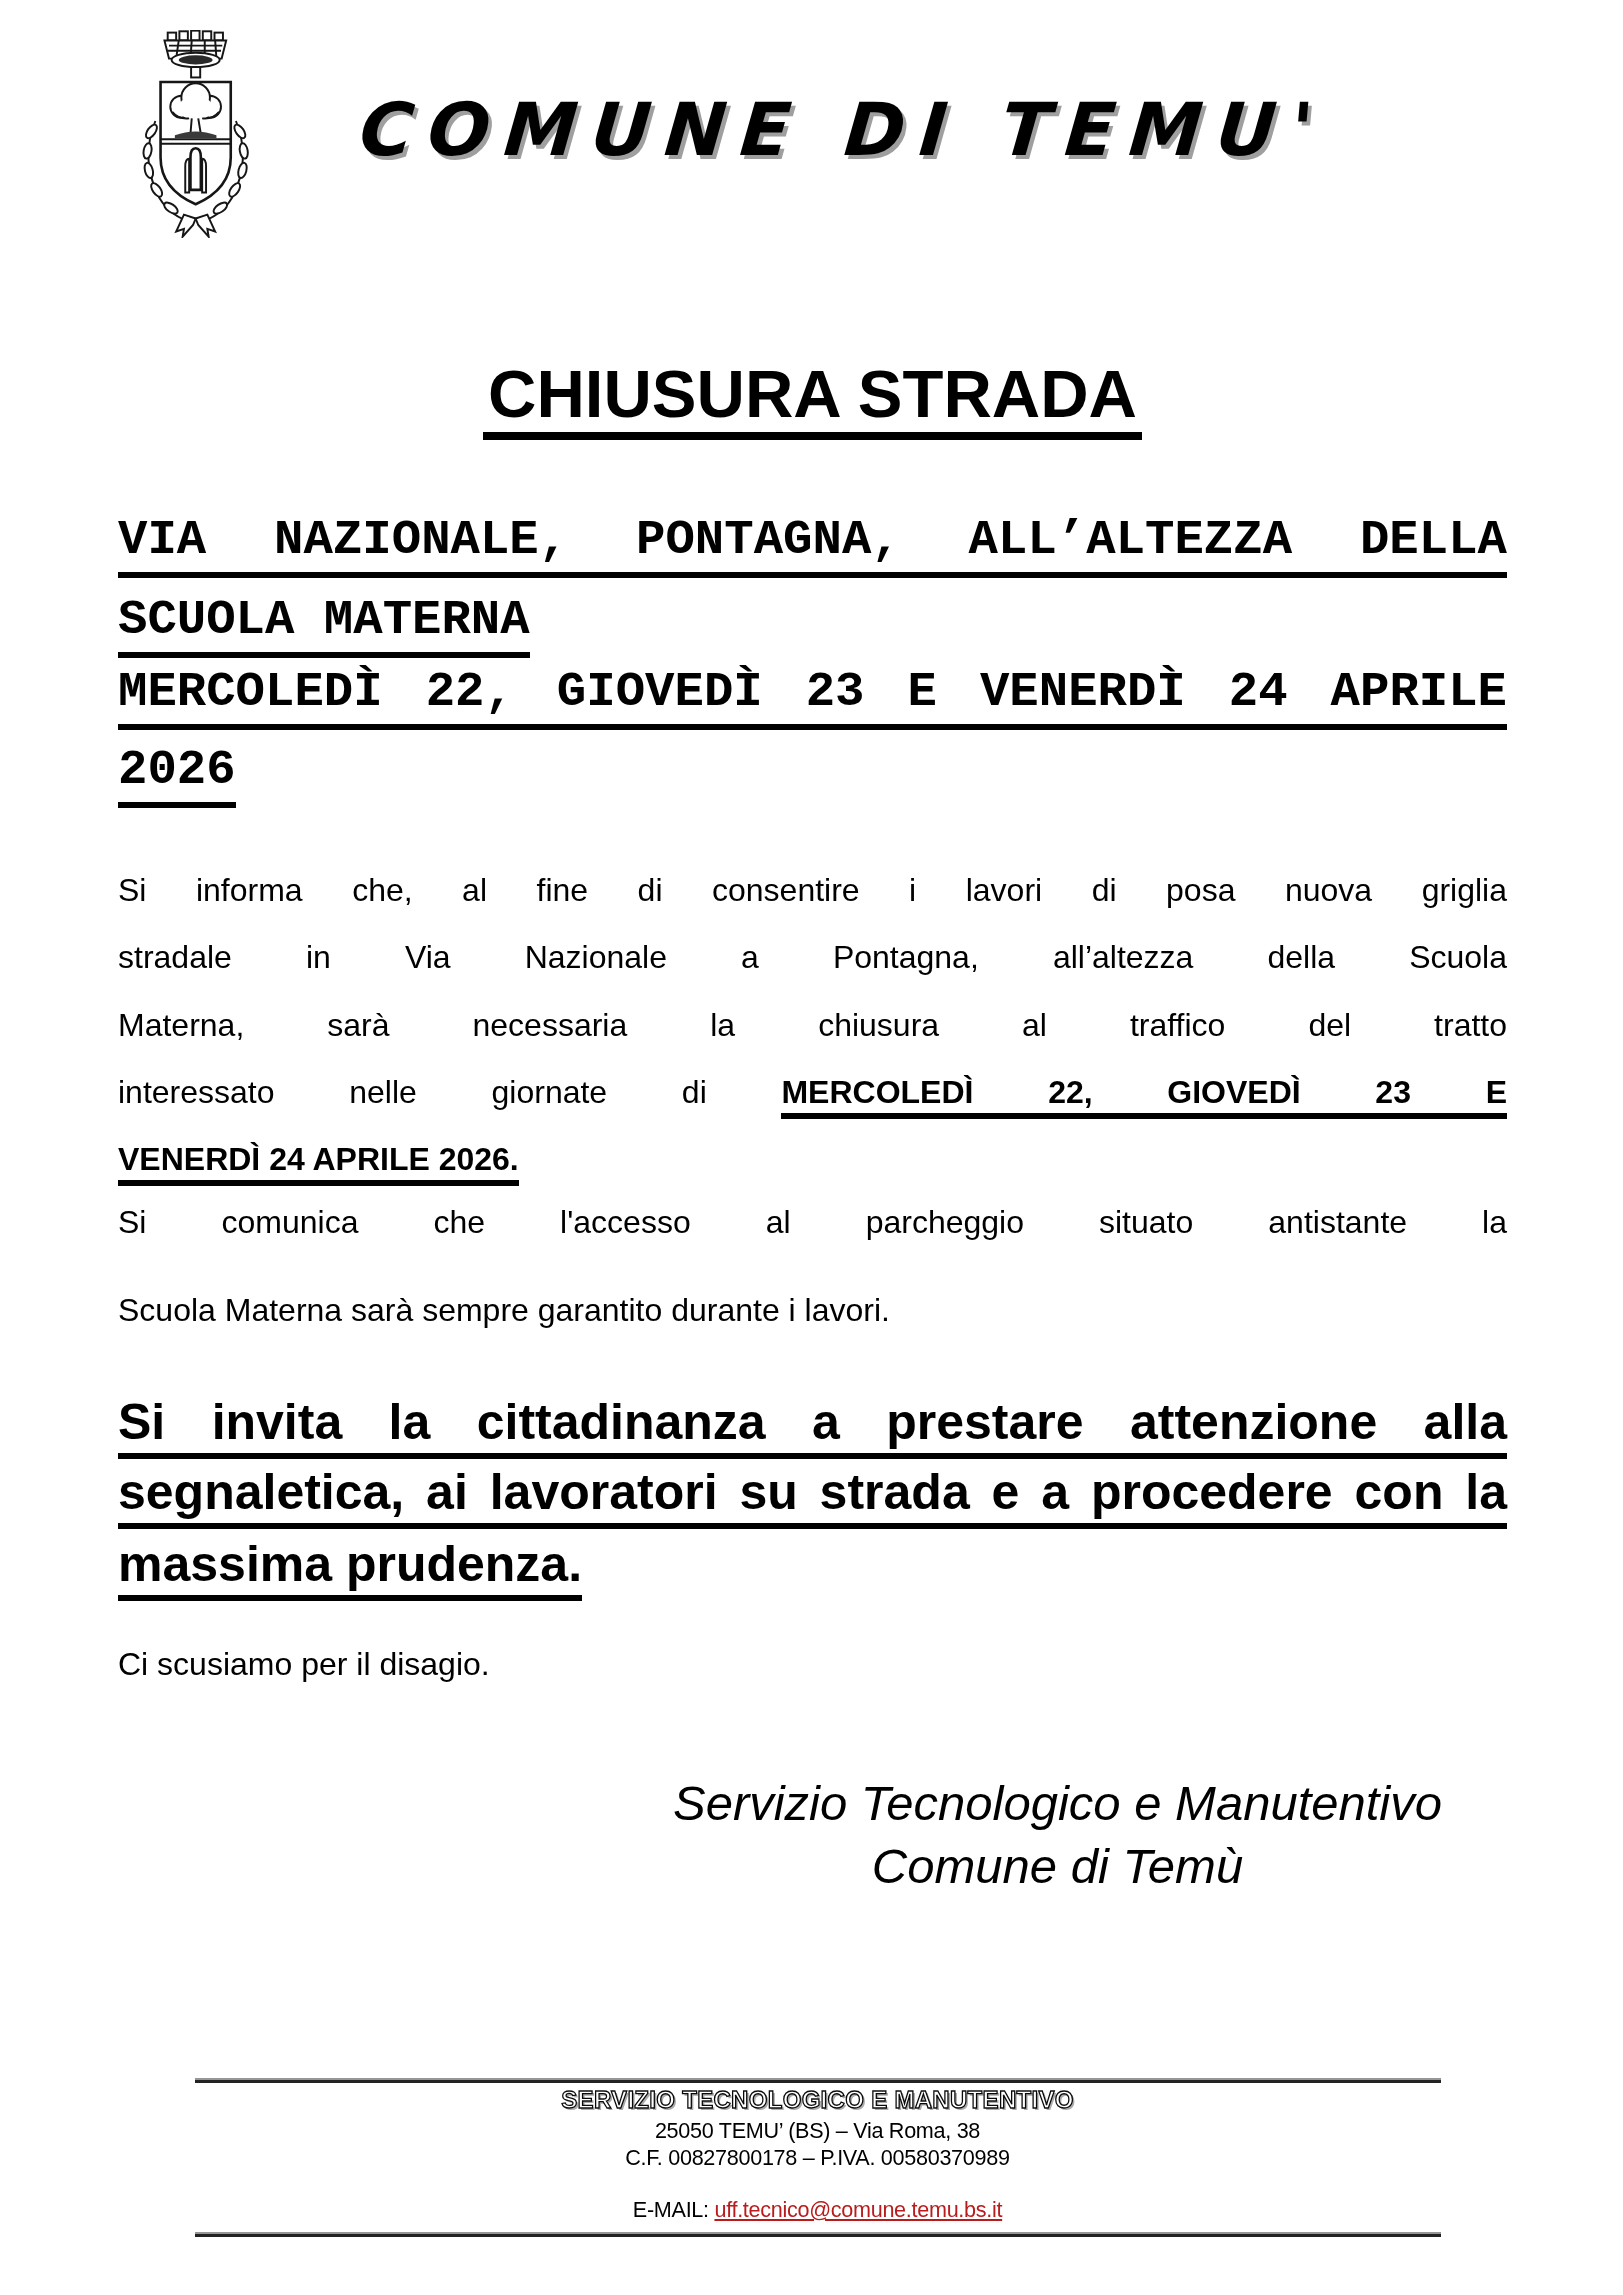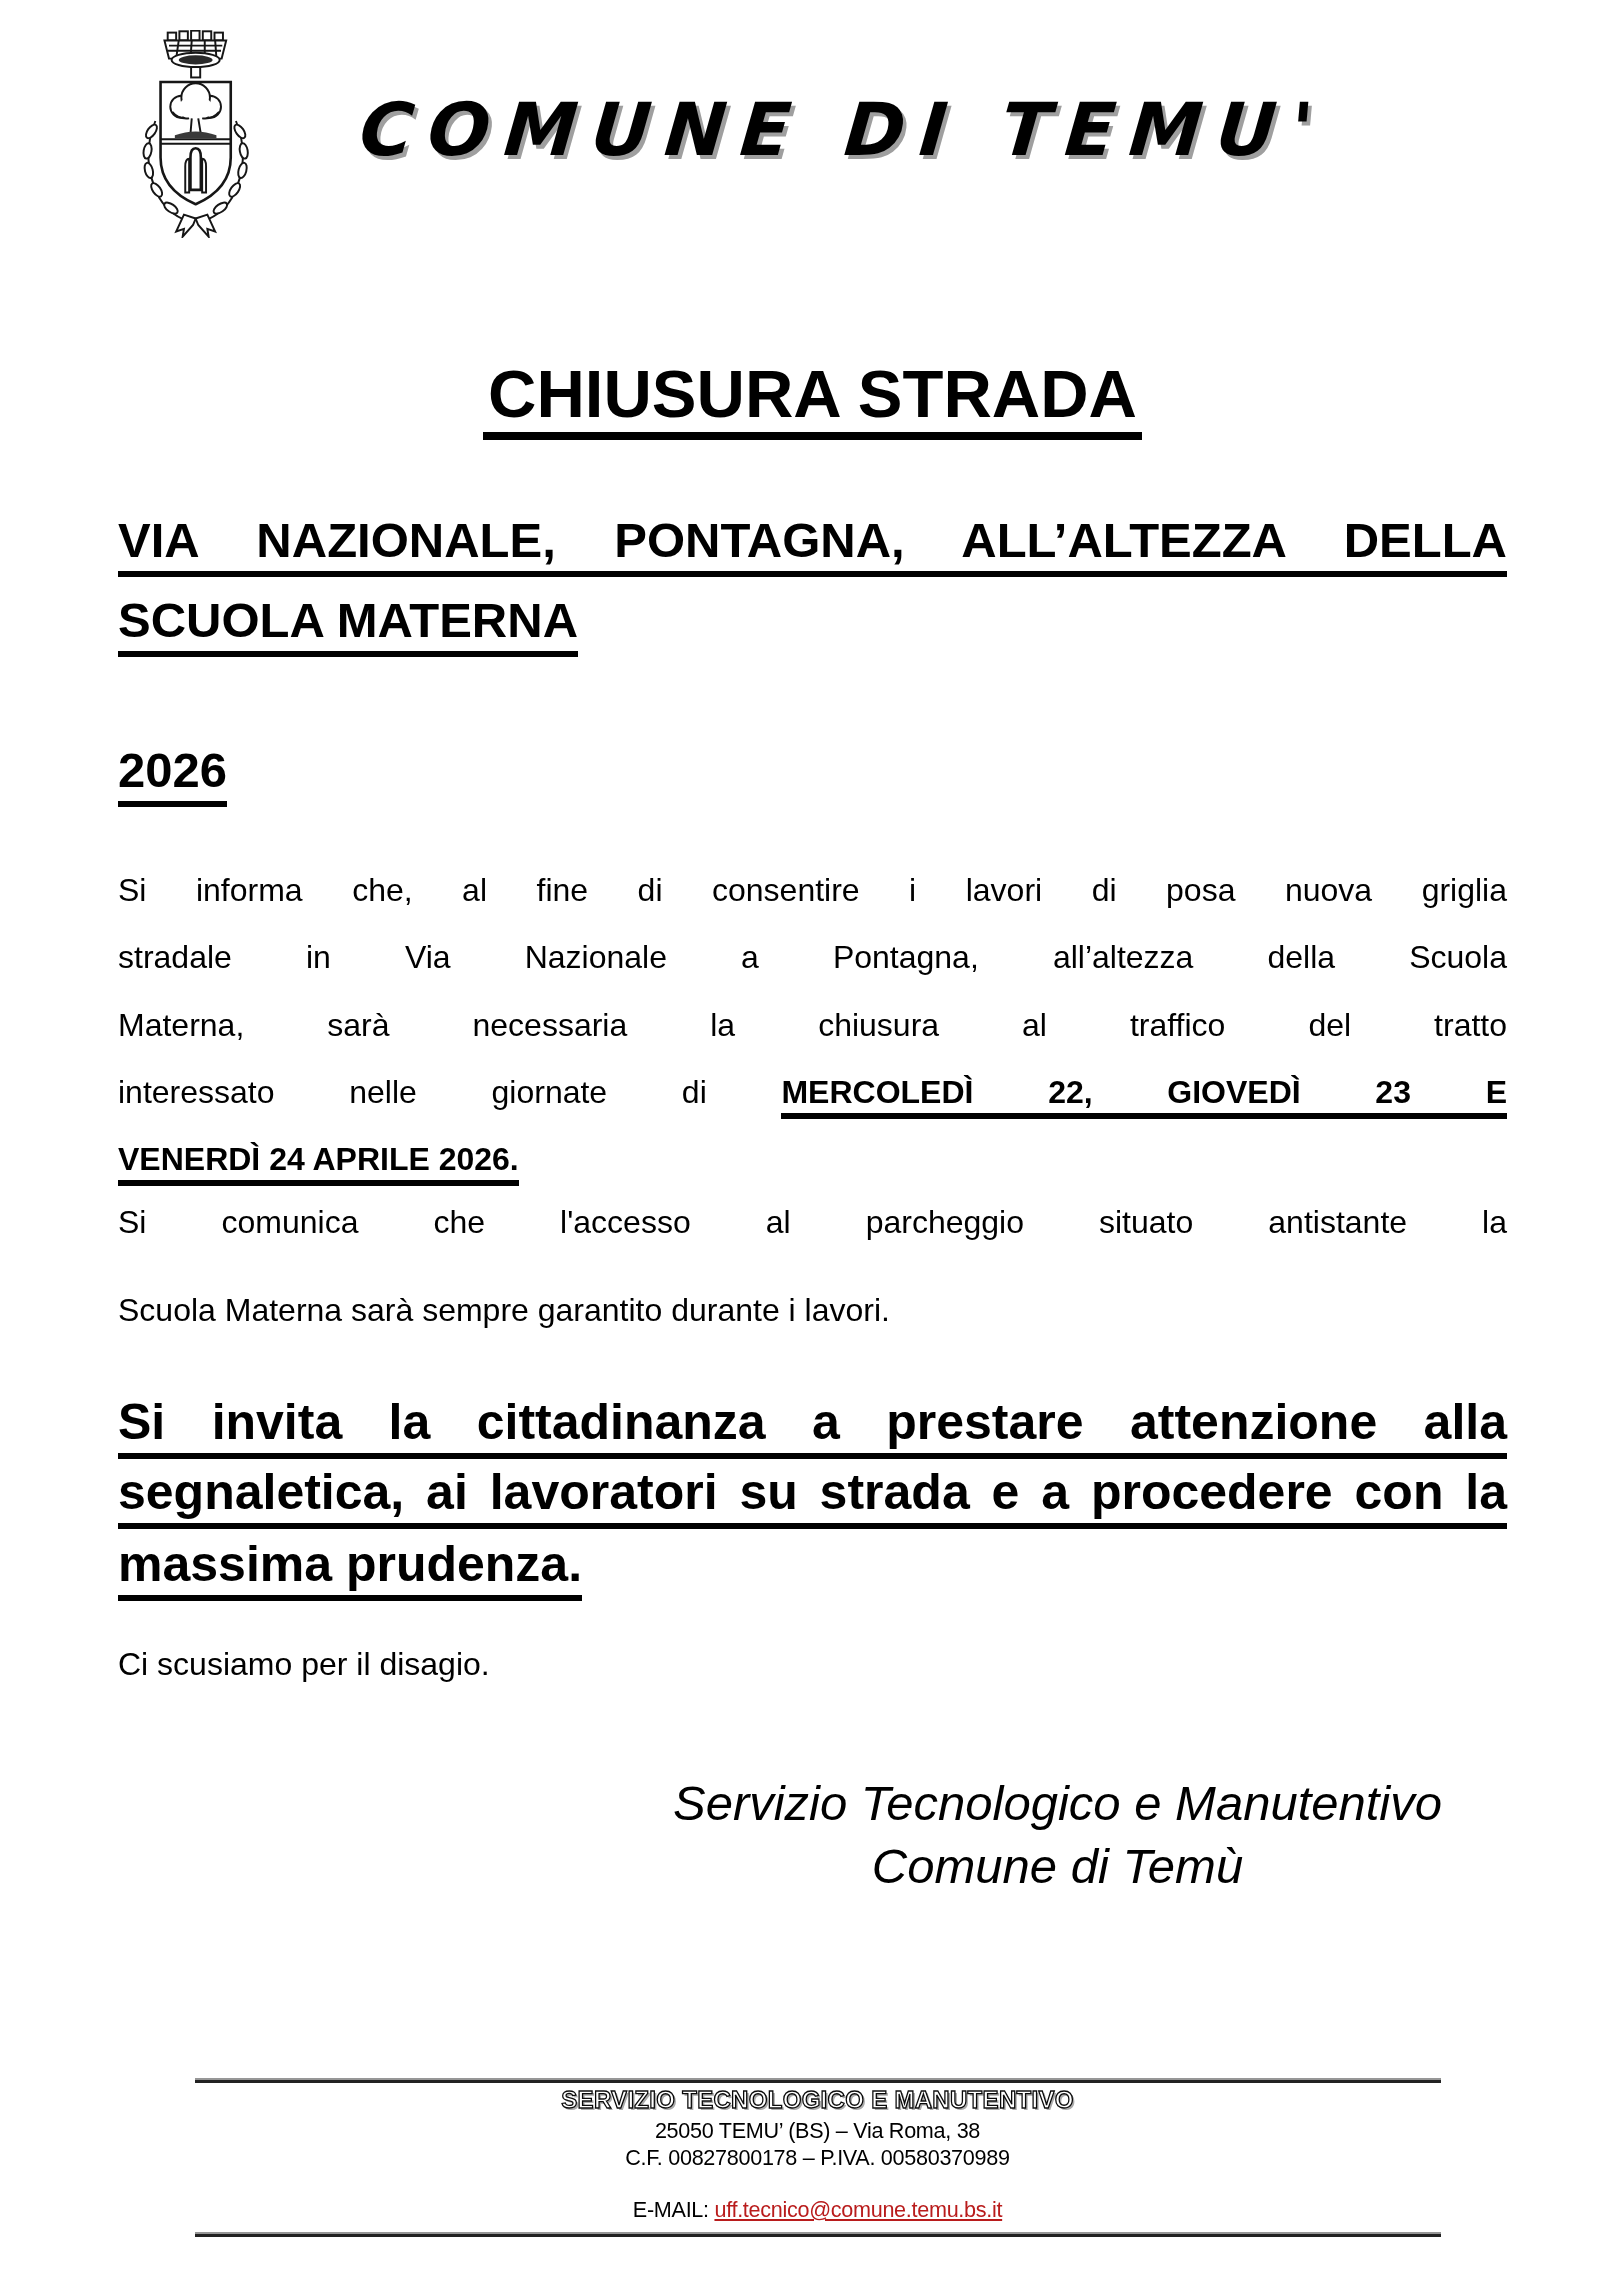--- a/index.html
+++ b/index.html
@@ -29,21 +29,21 @@
     border-bottom:8.5px solid #000; padding:0 5.2px 5.2px 5.2px;
   }
 
   
   .line {
     position:absolute; left:118px; width:1389px;
     font-size:32px; line-height:1; white-space:normal;
   }
   .bold  { font-weight:bold; }
   .ital  { font-style:italic; }
-  .hline { font-weight:bold; font-size:49px; }
+  .hline { font-weight:bold; font-size:49px;font-family:Liberation Mono, monospace; }
   .p3line{ font-weight:bold; font-size:50px; }
   .jline { text-align:justify; text-align-last:justify; }
   .u-h   { border-bottom:6.5px solid #000; padding-bottom:3.9px; }
   .u-b   { border-bottom:6.5px solid #000; padding-bottom:2.6px; }
   .sig   { position:absolute; left:608px; width:899px; text-align:center;
            font-size:49px; font-style:italic; line-height:1; }
 
   
   .frule { position:absolute; left:195px; width:1246px; height:3.3px; background:#222;
            box-shadow:0 -2px 0 #979797; }
@@ -122,20 +122,21 @@
 
   <div class="brand">COMUNE DI TEMU'</div>
 
 
   <div class="title-wrap" style="top:360px;">
     <span class="chiusura-text">CHIUSURA STRADA</span>
   </div>
 
   <div class="line hline jline" style="top:516px;"><span class="u-h">VIA NAZIONALE, PONTAGNA, ALL’ALTEZZA DELLA</span></div>
   <div class="line hline" style="top:596px;"><span class="u-h">SCUOLA MATERNA</span></div>
+  <div class="line hline jline" style="top:668px;"><span class="u-h">MERCOLEDÌ 22, GIOVEDÌ 23 E VENERDÌ 24 APRILE</span></div>
   <div class="line hline" style="top:746px;"><span class="u-h">2026</span></div>
 
   <div class="line jline" style="top:874px;"><span>Si informa che, al fine di consentire i lavori di posa nuova griglia</span></div>
   <div class="line jline" style="top:941px;"><span>stradale in Via Nazionale a Pontagna, all’altezza della Scuola</span></div>
   <div class="line jline" style="top:1009px;"><span>Materna, sarà necessaria la chiusura al traffico del tratto</span></div>
   <div class="line jline" style="top:1076px;"><span>interessato nelle giornate di </span><span class="bold u-b">MERCOLEDÌ 22, GIOVEDÌ 23 E</span></div>
   <div class="line" style="top:1143px;"><span class="bold u-b">VENERDÌ 24 APRILE 2026.</span></div>
 
   <div class="line jline" style="top:1206px;"><span>Si comunica che l'accesso al parcheggio situato antistante la</span></div>
   <div class="line" style="top:1294px;"><span>Scuola Materna sarà sempre garantito durante i lavori.</span></div>

